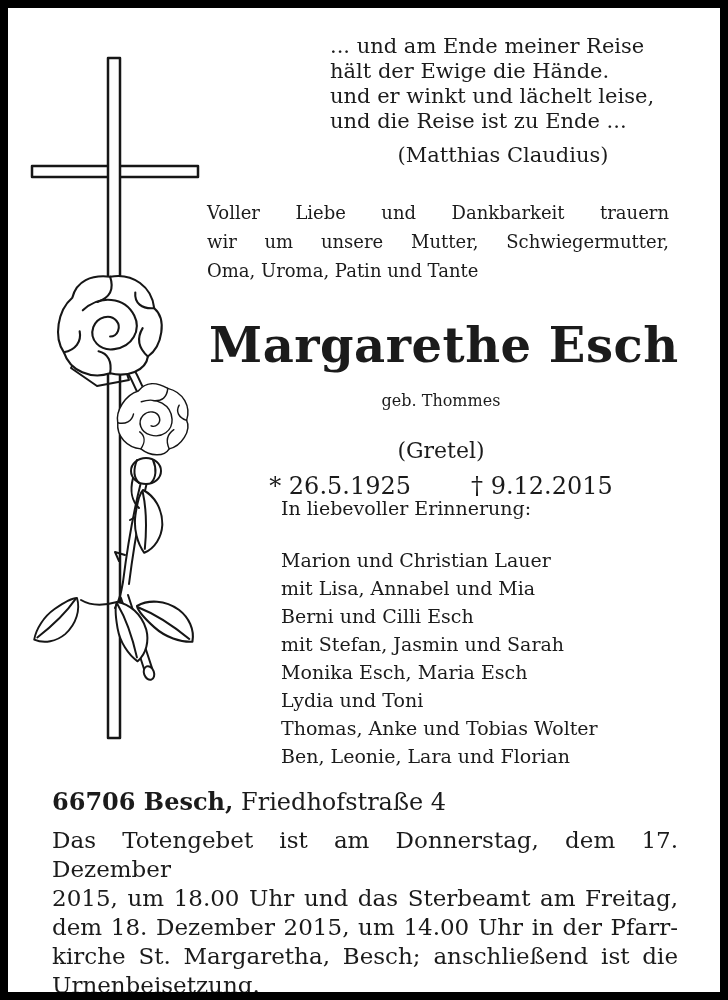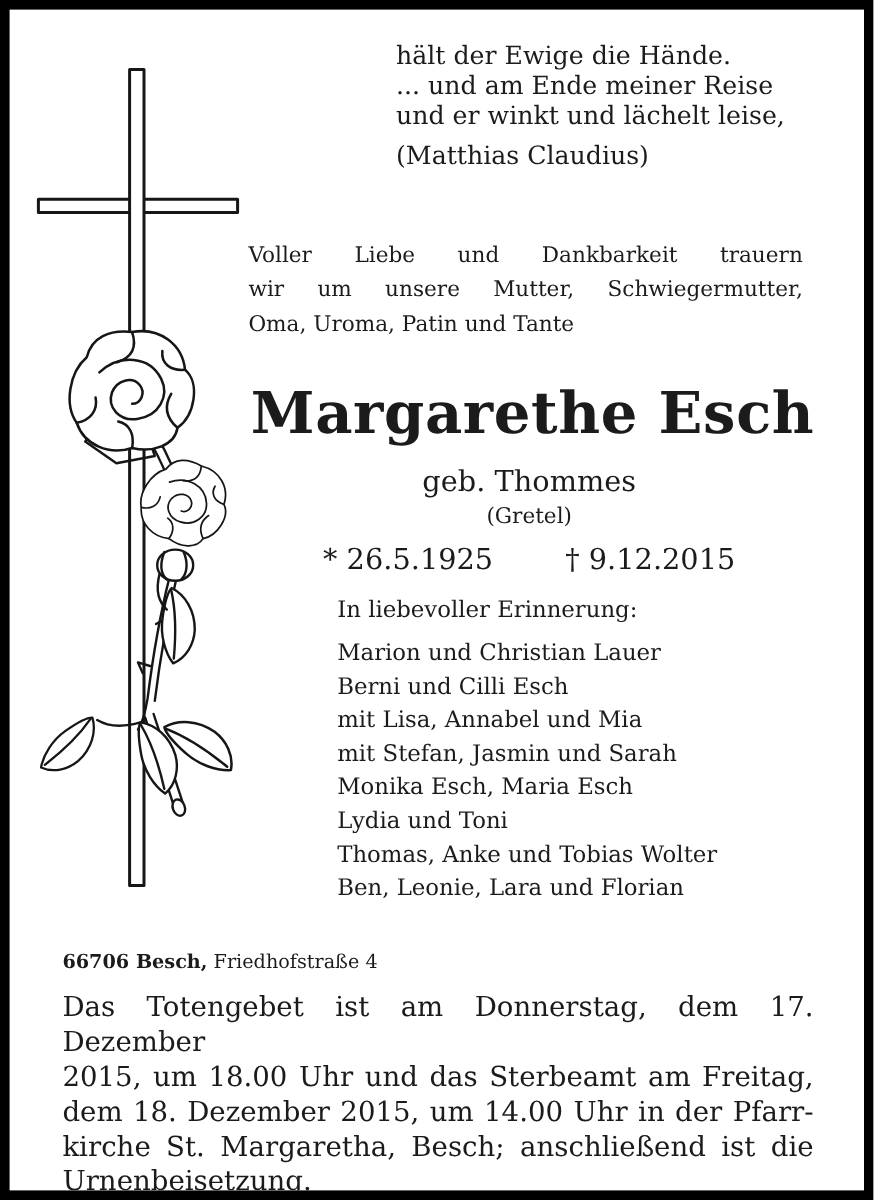--- a/index.html
+++ b/index.html
@@ -13,66 +13,67 @@
     border:8px solid #000000;
     box-sizing:border-box;
     color:#1b1b1b;
     overflow:hidden;
   }
   .abs { position:absolute; }
 
   
   .poem { left:322px; top:26px; width:346px; font-size:21px; line-height:25px; }
   .poem .line { white-space:nowrap; }
-  .poem-attribution { text-align:left; margin-top:9px; }
+  .poem-attribution { text-align:center; margin-top:9px; }
 
   
   .illustration { left:17px; top:42px; width:180px; height:700px; }
 
   
   .intro { left:199px; top:190px; width:462px; font-size:18px; line-height:29px; }
 
   
   .jpara .line { text-align:justify; text-align-last:justify; }
   .jpara .line:last-child { text-align-last:left; }
 
   
   .deceased { left:201px; top:299px; width:464px; text-align:center; }
   .name { font-size:48px; font-weight:bold; line-height:52px; letter-spacing:.5px; white-space:nowrap;margin-top:12px; }
-  .maiden { font-size:24px; line-height:28px; margin-top:16px; }
-  .nickname { font-size:18px; line-height:28px; margin-top:2px; }
+  .maiden { font-size:16px; line-height:28px; margin-top:16px; }
+  .nickname { font-size:22px; line-height:28px; margin-top:22px; }
   .dates { font-size:24px; line-height:30px; margin-top:6px;
            display:flex; justify-content:center; gap:60px; }
 
   
   .remembrance { left:273px; top:486px; font-size:19px; line-height:28px; }
-  .remembrance .list { margin-top:8px; }
+  .remembrance .list { margin-top:24px; }
   .remembrance .line { white-space:nowrap; }
 
   
-  .address { left:44px; top:779px; font-size:16px; line-height:30px; white-space:nowrap; }
+  .address { left:44px; top:779px; font-size:24px; line-height:30px; white-space:nowrap; }
   .address .bold { font-weight:bold; }
   .address .street { margin-left:.32em; }
 
   
   .funeral { left:44px; top:818px; width:626px; font-size:23px; line-height:29px; }
 
   
   .art { stroke:#161616; stroke-width:2; fill:none; stroke-linecap:round; stroke-linejoin:round; }
 </style>
 </head>
 <body>
 
 <div class="page">
 
   <div class="abs poem">
     <div>
+        <div class="line">... und am Ende meiner Reise</div>
         <div class="line">hält der Ewige die Hände.</div>
-        <div class="line">... und am Ende meiner Reise</div>
         <div class="line">und er winkt und lächelt leise,</div>
+        <div class="line">und die Reise ist zu Ende ...</div>
       </div>
     <div class="poem-attribution">(Matthias Claudius)</div>
   </div>
 
   <svg class="abs illustration" viewBox="0 0 180 700" xmlns="http://www.w3.org/2000/svg">
     <defs>
       <g id="rose" class="art">
         <path fill="#ffffff" d="M 2,-46 C 24,-50 42,-36 44,-16 C 56,-6 52,20 38,30 C 36,44 18,50 2,46 C -16,52 -36,44 -42,26 C -52,12 -48,-14 -34,-26 C -30,-42 -16,-48 2,-46 Z"></path>
         <path d="M 2,-46 C 6,-34 2,-26 -10,-22"></path>
         <path d="M 44,-16 C 32,-15 25,-21 26,-31"></path>
@@ -143,22 +144,22 @@
     <div class="dates">
       <span>* 26.5.1925</span>
       <span>† 9.12.2015</span>
     </div>
   </div>
 
   <div class="abs remembrance">
     <div class="heading">In liebevoller Erinnerung:</div>
     <div class="list">
         <div class="line">Marion und Christian Lauer</div>
+        <div class="line">mit Lisa, Annabel und Mia</div>
         <div class="line">Berni und Cilli Esch</div>
-        <div class="line">mit Lisa, Annabel und Mia</div>
         <div class="line">mit Stefan, Jasmin und Sarah</div>
         <div class="line">Monika Esch, Maria Esch</div>
         <div class="line">Lydia und Toni</div>
         <div class="line">Thomas, Anke und Tobias Wolter</div>
         <div class="line">Ben, Leonie, Lara und Florian</div>
       </div>
   </div>
 
   <div class="abs address">
     <span class="bold">66706 Besch,</span><span class="street">Friedhofstraße 4</span>

